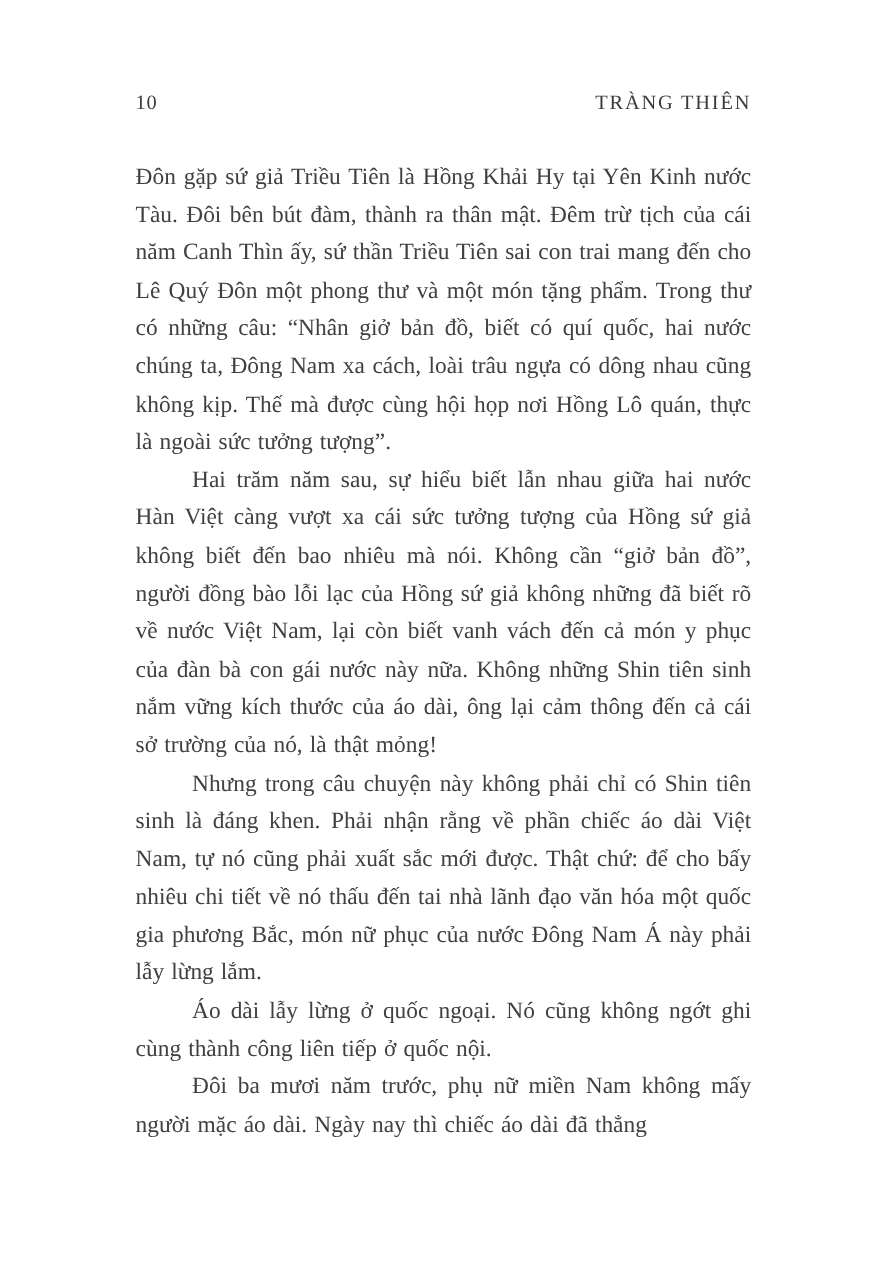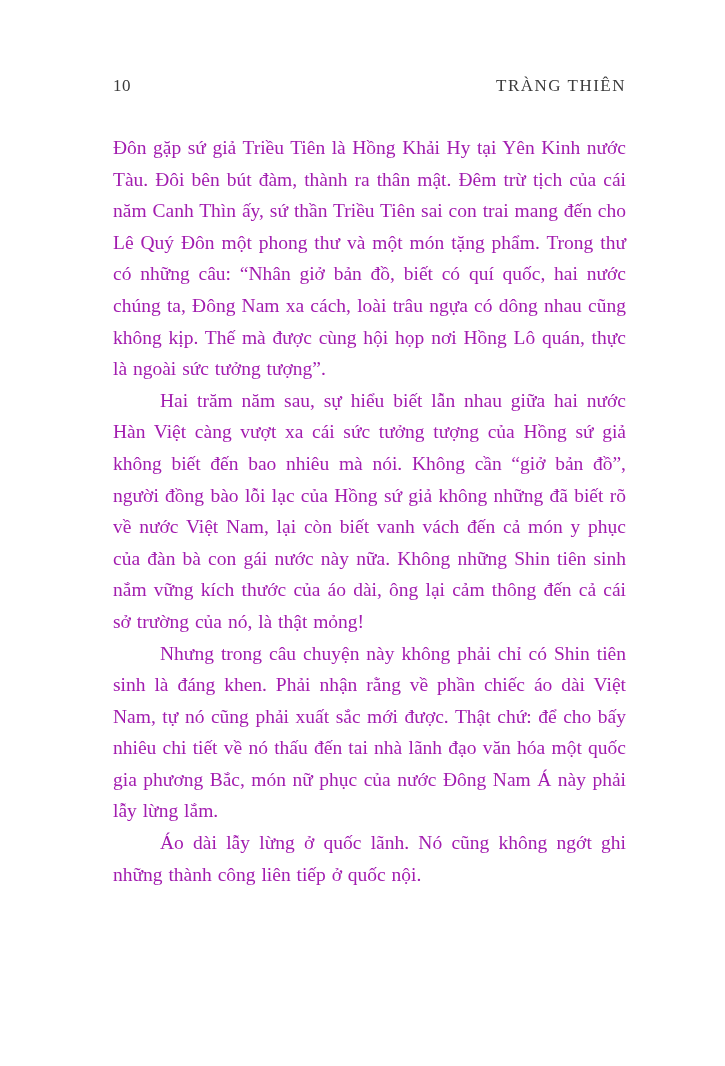--- a/index.html
+++ b/index.html
@@ -31,21 +31,21 @@
     letter-spacing: 0.5px;
   }
   .running-head .book-title {
     font-size: 17px;
     letter-spacing: 1.5px;
   }
   .body-text p {
     font-size: 19.5px;
     line-height: 31.6px;
     text-align: justify;
-    color: #a21caf;
+    color: #404040;
     word-spacing: 1px;
   }
   .body-text p.indent {
     text-indent: 47px;
   }
 </style>
 </head>
 <body>
 
 <div class="page">
@@ -53,17 +53,18 @@
 
     <div class="running-head">
       <span class="page-number">10</span>
       <span class="book-title">TRÀNG THIÊN</span>
     </div>
 
     <div class="body-text">
       <p>Đôn gặp sứ giả Triều Tiên là Hồng Khải Hy tại Yên Kinh nước Tàu. Đôi bên bút đàm, thành ra thân mật. Đêm trừ tịch của cái năm Canh Thìn ấy, sứ thần Triều Tiên sai con trai mang đến cho Lê Quý Đôn một phong thư và một món tặng phẩm. Trong thư có những câu: “Nhân giở bản đồ, biết có quí quốc, hai nước chúng ta, Đông Nam xa cách, loài trâu ngựa có dông nhau cũng không kịp. Thế mà được cùng hội họp nơi Hồng Lô quán, thực là ngoài sức tưởng tượng”.</p>
       <p class="indent">Hai trăm năm sau, sự hiểu biết lẫn nhau giữa hai nước Hàn Việt càng vượt xa cái sức tưởng tượng của Hồng sứ giả không biết đến bao nhiêu mà nói. Không cần “giở bản đồ”, người đồng bào lỗi lạc của Hồng sứ giả không những đã biết rõ về nước Việt Nam, lại còn biết vanh vách đến cả món y phục của đàn bà con gái nước này nữa. Không những Shin tiên sinh nắm vững kích thước của áo dài, ông lại cảm thông đến cả cái sở trường của nó, là thật mỏng!</p>
       <p class="indent">Nhưng trong câu chuyện này không phải chỉ có Shin tiên sinh là đáng khen. Phải nhận rằng về phần chiếc áo dài Việt Nam, tự nó cũng phải xuất sắc mới được. Thật chứ: để cho bấy nhiêu chi tiết về nó thấu đến tai nhà lãnh đạo văn hóa một quốc gia phương Bắc, món nữ phục của nước Đông Nam Á này phải lẫy lừng lắm.</p>
-      <p class="indent">Áo dài lẫy lừng ở quốc lãnh. Nó cũng không ngớt ghi những thành công liên tiếp ở quốc nội.</p>
+      <p class="indent">Áo dài lẫy lừng ở quốc ngoại. Nó cũng không ngớt ghi cùng thành công liên tiếp ở quốc nội.</p>
+      <p class="indent">Đôi ba mươi năm trước, phụ nữ miền Nam không mấy người mặc áo dài. Ngày nay thì chiếc áo dài đã thẳng</p>
     </div>
 
   </div>
 </div>
 
 </body></html>

